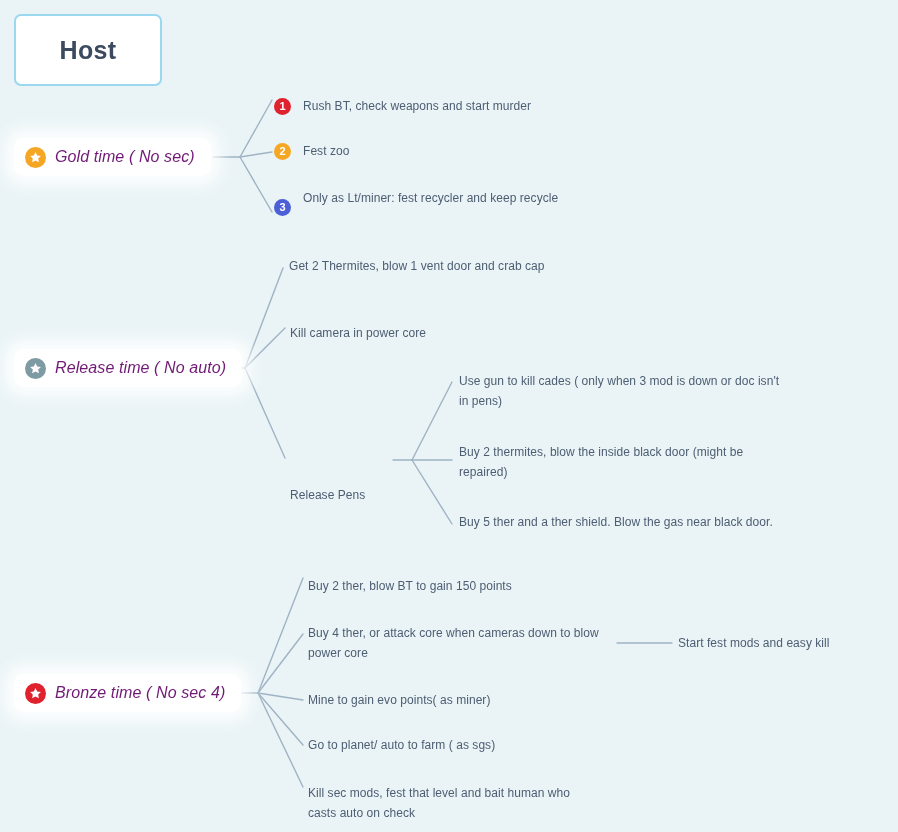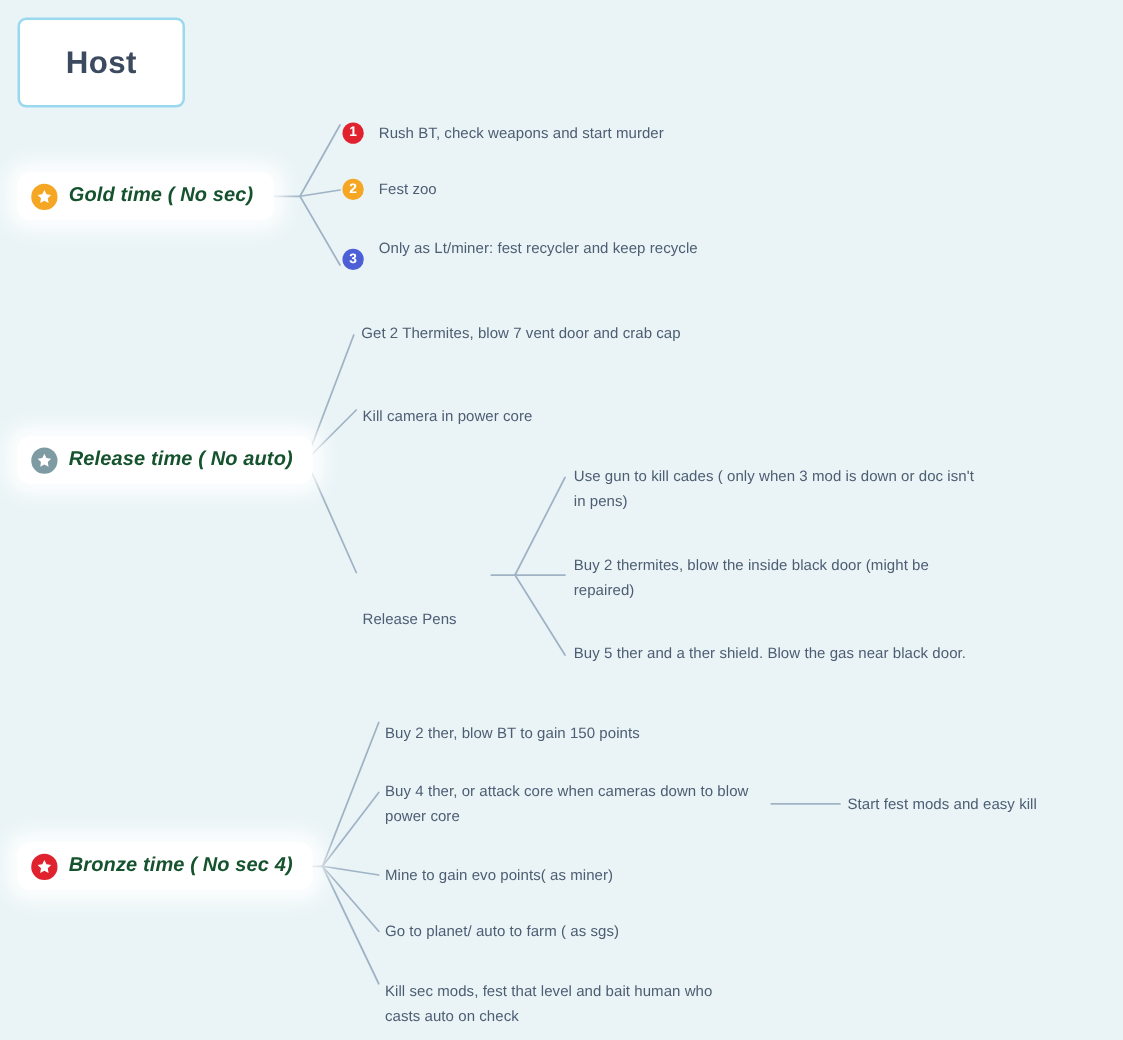--- a/index.html
+++ b/index.html
@@ -25,21 +25,21 @@
     width: 898px;
     height: 832px;
     pointer-events: none;
   }
 
   
   .root-node {
     position: absolute;
     left: 14px;
     top: 14px;
-    width: 134px;
+    width: 148px;
     height: 72px;
     background: #ffffff;
     border: 2px solid #9ad8f0;
     border-radius: 7px;
     box-sizing: border-box;
     display: flex;
     align-items: center;
     justify-content: center;
   }
   .root-label {
@@ -56,23 +56,23 @@
     align-items: center;
     height: 38px;
     padding: 0 16px 0 11px;
     background: #ffffff;
     border-radius: 10px;
     box-sizing: border-box;
     box-shadow: 0 0 14px 10px rgba(255,255,255,0.82);
   }
   .level-label {
     font-size: 16px;
-    font-weight: bold;
+    font-weight: normal;
     font-style: italic;
-    color: #14532d;
+    color: #701a75;
     white-space: nowrap;
     letter-spacing: 0.1px;
   }
   .star-badge {
     width: 21px;
     height: 21px;
     border-radius: 50%;
     margin-right: 9px;
     flex: 0 0 auto;
     display: flex;
@@ -163,21 +163,21 @@
 
   <div class="level-node" style="left:14px; top:349px;">
     <span class="star-badge" style="background:#7e9aa3;">
       <svg width="13" height="13" viewBox="0 0 24 24" fill="#ffffff">
         <path d="M12 1.8l3.1 6.3 6.9 1-5 4.9 1.2 6.9-6.2-3.3-6.2 3.3 1.2-6.9-5-4.9 6.9-1z"></path>
       </svg>
     </span>
     <span class="level-label">Release time ( No auto)</span>
   </div>
 
-  <div class="leaf" style="left:289px; top:256px; width:300px;">Get 2 Thermites, blow 7 vent door and crab cap</div>
+  <div class="leaf" style="left:289px; top:256px; width:300px;">Get 2 Thermites, blow 1 vent door and crab cap</div>
 
   <div class="leaf" style="left:290px; top:323px; width:300px;">Kill camera in power core</div>
 
   <div class="leaf" style="left:290px; top:466px; width:110px;margin-top:19px;">Release Pens</div>
 
   <div class="leaf" style="left:459px; top:371px; width:325px;">Use gun to kill cades ( only when 3 mod is down or doc isn't in pens)</div>
   <div class="leaf" style="left:459px; top:442px; width:300px;">Buy 2 thermites, blow the inside black door (might be repaired)</div>
   <div class="leaf" style="left:459px; top:512px; width:320px;">Buy 5 ther and a ther shield. Blow the gas near black door.</div>
 
   <div class="level-node" style="left:14px; top:674px;text-align:right;">

